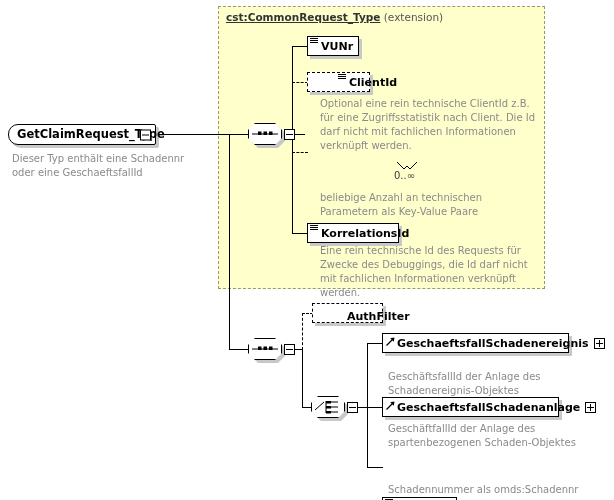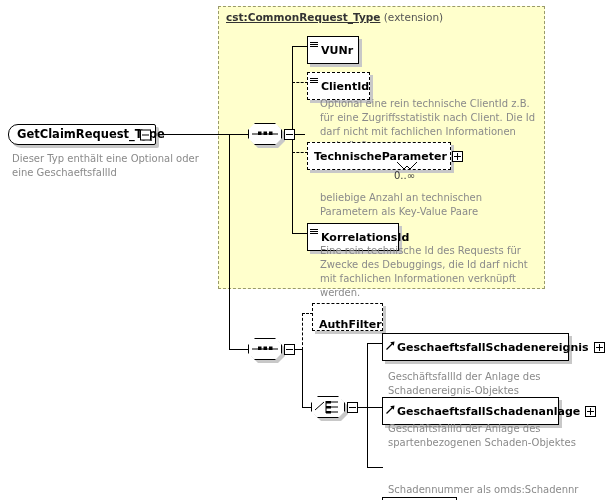--- a/index.html
+++ b/index.html
@@ -24,27 +24,27 @@
   }
   .group-title .gt-name{font-weight:bold;color:#333333;text-decoration:underline;}
   .group-title .gt-sub{font-weight:normal;color:#555555;}
 
   
   .node{
     position:absolute;
     box-sizing:border-box;
     background:#ffffff;
     border:1px solid #000000;
-    height:28px;
+    height:20px;
     display:flex;
     align-items:center;
     white-space:nowrap;
     box-shadow:3px 3px 0 0 #c8c8c8;
   }
-  .node.dashed{border:1px dashed #000000;}
+  .node.dashed{border:1px dashed #000000;padding-left:28px;}
   .node .label{
     font-size:11px;
     font-weight:bold;
     color:#000000;
     line-height:11px;
     padding:0 4px 0 2px;
   }
   .node.root{
     border-radius:10px 2px 2px 10px;
     box-shadow:3px 3px 0 0 #c8c8c8;
@@ -150,21 +150,21 @@
   <div class="group-box abs" style="left:218px;top:6px;width:327px;height:283px;"></div>
   <div class="group-title" style="left:226px;top:11px;">
     <span class="gt-name">cst:CommonRequest_Type</span>
     <span class="gt-sub">(extension)</span>
   </div>
 
   <div class="node root" style="left:8px;top:124px;width:148px;">
     <span class="label">GetClaimRequest_Type</span>
     <span class="exp" style="right:4px;"></span>
   </div>
-  <div class="desc" style="left:12px;top:152px;width:190px;">Dieser Typ enthält eine Optional oder eine GeschaeftsfallId</div>
+  <div class="desc" style="left:12px;top:152px;width:190px;">Dieser Typ enthält eine Schadennr oder eine GeschaeftsfallId</div>
 
   <div class="ln h" style="left:160px;top:134px;width:88px;"></div>
 
   <div class="conn" style="left:248px;top:123px;">
     <div class="octshadow"></div>
     <div class="oct"></div>
     <svg class="glyph" width="34" height="22" viewBox="0 0 34 22">
       <line x1="4" y1="11" x2="30" y2="11" stroke="#000" stroke-width="1"></line>
       <rect x="10" y="8.5" width="3.5" height="3.5" fill="#000"></rect>
       <rect x="15.5" y="8.5" width="3.5" height="3.5" fill="#000"></rect>
@@ -192,24 +192,20 @@
     <span class="ico-elem">
       <i></i>
         <i></i>
         <i></i>
     </span>
     <span class="label">ClientId</span>
   </div>
   <div class="desc" style="left:320px;top:97px;width:218px;">Optional eine rein technische ClientId z.B. für eine Zugriffsstatistik nach Client. Die Id darf nicht mit fachlichen Informationen verknüpft werden.</div>
 
   <div class="dl h" style="left:292px;top:152px;width:16px;"></div>
-  <div class="node dashed" style="left:307px;top:142px;width:144px;">
-    <span class="label" style="padding-left:6px;">TechnischeParameter</span>
-    <span class="exp plus inline"></span>
-  </div>
 
   <svg class="brace" style="left:396px;top:161px;" width="22" height="12" viewBox="0 0 22 12">
     <path d="M1 1 L8 8 L11 5 L14 8 L21 1" fill="none" stroke="#000" stroke-width="1"></path>
   </svg>
   <div class="card" style="left:394px;top:170px;">0..∞</div>
   <div class="desc" style="left:320px;top:191px;width:218px;">beliebige Anzahl an technischen Parametern als Key-Value Paare</div>
 
   <div class="ln h" style="left:292px;top:233px;width:16px;"></div>
   <div class="node" style="left:307px;top:223px;width:92px;">
     <span class="ico-elem">
@@ -284,21 +280,21 @@
   <div class="node" style="left:382px;top:397px;width:177px;">
     <span class="ico-ref">
       <svg width="9" height="9" viewBox="0 0 9 9">
         <line x1="0.5" y1="8.5" x2="7.5" y2="1.5" stroke="#000" stroke-width="1.3"></line>
         <path d="M8.5 0.5 L4.2 1.2 L7.8 4.8 Z" fill="#000"></path>
       </svg>
     </span>
     <span class="label" style="padding-left:1px;">GeschaeftsfallSchadenanlage</span>
     <span class="exp plus inline"></span>
   </div>
-  <div class="desc" style="left:388px;top:422px;width:210px;">GeschäftsfallId der Anlage des spartenbezogenen Schaden-Objektes</div>
+  <div class="desc" style="left:388px;top:422px;width:210px;">GeschäftfallId der Anlage des spartenbezogenen Schaden-Objektes</div>
 
   <div class="ln h" style="left:367px;top:467px;width:16px;"></div>
   <div class="node" style="left:382px;top:457px;width:75px;margin-top:40px;">
     <span class="ico-elem">
       <i></i>
         <i></i>
         <i></i>
     </span>
     <span class="label">Schadennr</span>
   </div>

